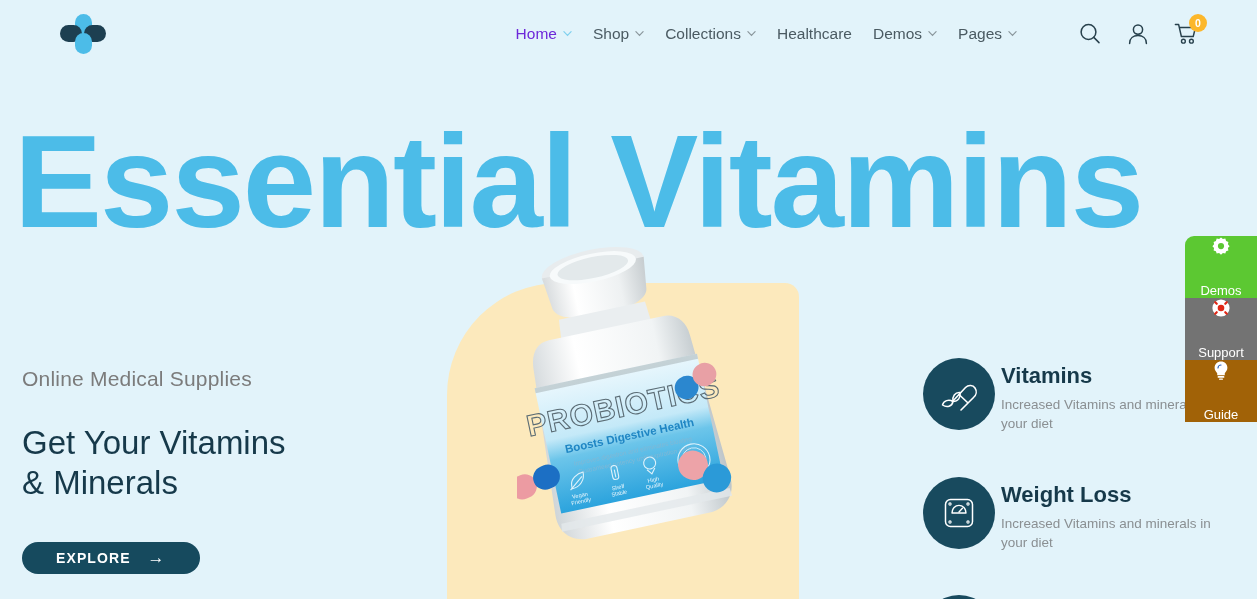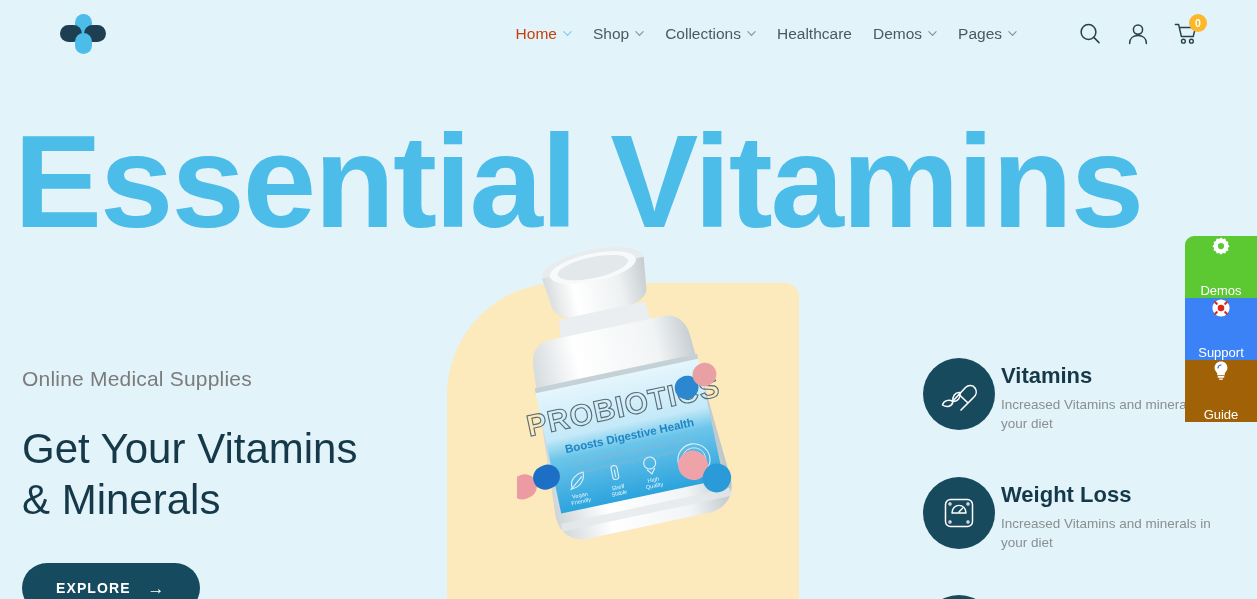--- a/index.html
+++ b/index.html
@@ -26,21 +26,21 @@
   .petal-right  { width:22px; height:17px; left:24px;   top:11.5px; background:#1d3f51; }
   .brand-text { font-size:25px; font-weight:bold; letter-spacing:.4px; white-space:nowrap; }
   .brand-med { color:#4cbce8; }
   .brand-xtore { color:#16394a; }
 
   .nav { display:flex; align-items:center; gap:21px; margin-left:auto; margin-right:0; }
   .nav-item {
     display:flex; align-items:center; gap:6px;
     font-size:15.5px; color:#4a5a62; cursor:pointer; white-space:nowrap;
   }
-  .nav-item.active { color:#c2410c; }
+  .nav-item.active { color:#6d28d9; }
   .chev { width:9px; height:9px; flex:none; display:block; }
   .chev svg { display:block; }
 
   .tools { display:flex; align-items:center; gap:22px; margin-left:60px; margin-right:58px; }
   .tool { position:relative; width:26px; height:26px; cursor:pointer; }
   .tool svg { display:block; }
   .cart-badge {
     position:absolute; top:-7px; right:-8px;
     width:18px; height:18px; border-radius:50%;
     background:#fcb72b; color:#fff;
@@ -53,27 +53,27 @@
     position:absolute; left:14px; top:116px;
     font-size:132px; line-height:1; font-weight:bold;
     color:#4cbce8; letter-spacing:-2px; white-space:nowrap;
     user-select:none;
   }
 
   
   .copy { position:absolute; left:22px; top:367px; width:420px; }
   .eyebrow { font-size:21px; color:#7b7b7b; letter-spacing:.2px; }
   .headline {
-    margin-top:32px; font-size:42px; line-height:1.22;
+    margin-top:32px; font-size:33px; line-height:1.22;
     color:#16394a; font-weight:normal;
   }
   .explore-btn {
     margin-top:38px; display:inline-flex; align-items:center; gap:17px;
     background:#164a5e; color:#fff; border:none; border-radius:40px;
-    padding:0 34px; height:50px;
+    padding:0 34px; height:32px;
     font-family:"Liberation Sans", sans-serif;
     font-size:14px; font-weight:bold; letter-spacing:1.1px; cursor:pointer;
   }
   .explore-btn .arrow { font-size:17px; font-weight:normal; line-height:1; }
 
   
   .product { position:absolute; left:447px; top:283px; width:352px; height:316px; }
   .blob {
     position:absolute; left:0; top:0; width:352px; height:316px;
     background:#fce9bc;
@@ -93,21 +93,21 @@
   .f-desc { margin-top:7px; font-size:13.5px; line-height:1.42; color:#8a8f92; }
 
   
   .side { position:absolute; right:0; top:236px; width:72px; z-index:40; }
   .side-btn {
     width:72px; height:62px; display:flex; flex-direction:column;
     align-items:center; justify-content:space-between; gap:5px;
     color:#fff; font-size:13px; cursor:pointer;
   }
   .side-demos   { background:#5cc832; border-radius:9px 0 0 0; }
-  .side-support { background:#3b82f6; }
+  .side-support { background:#737373; }
   .side-guide   { background:#a16207; }
   .side-btn .s-ico { width:20px; height:20px; display:block; }
 </style>
 </head>
 <body>
 
 <div class="page">
 
   <div class="header">
 

